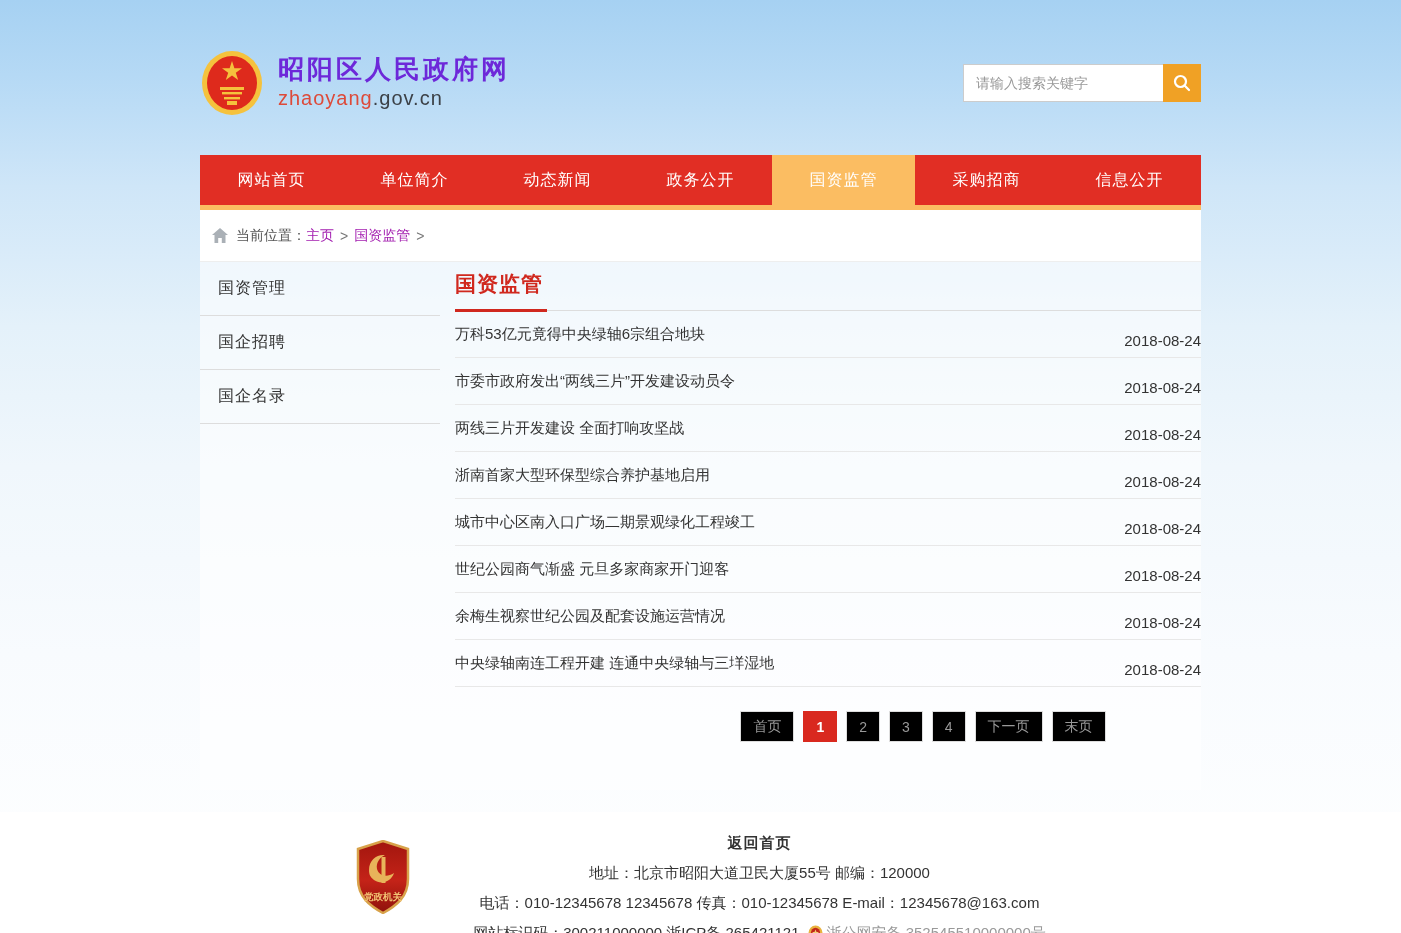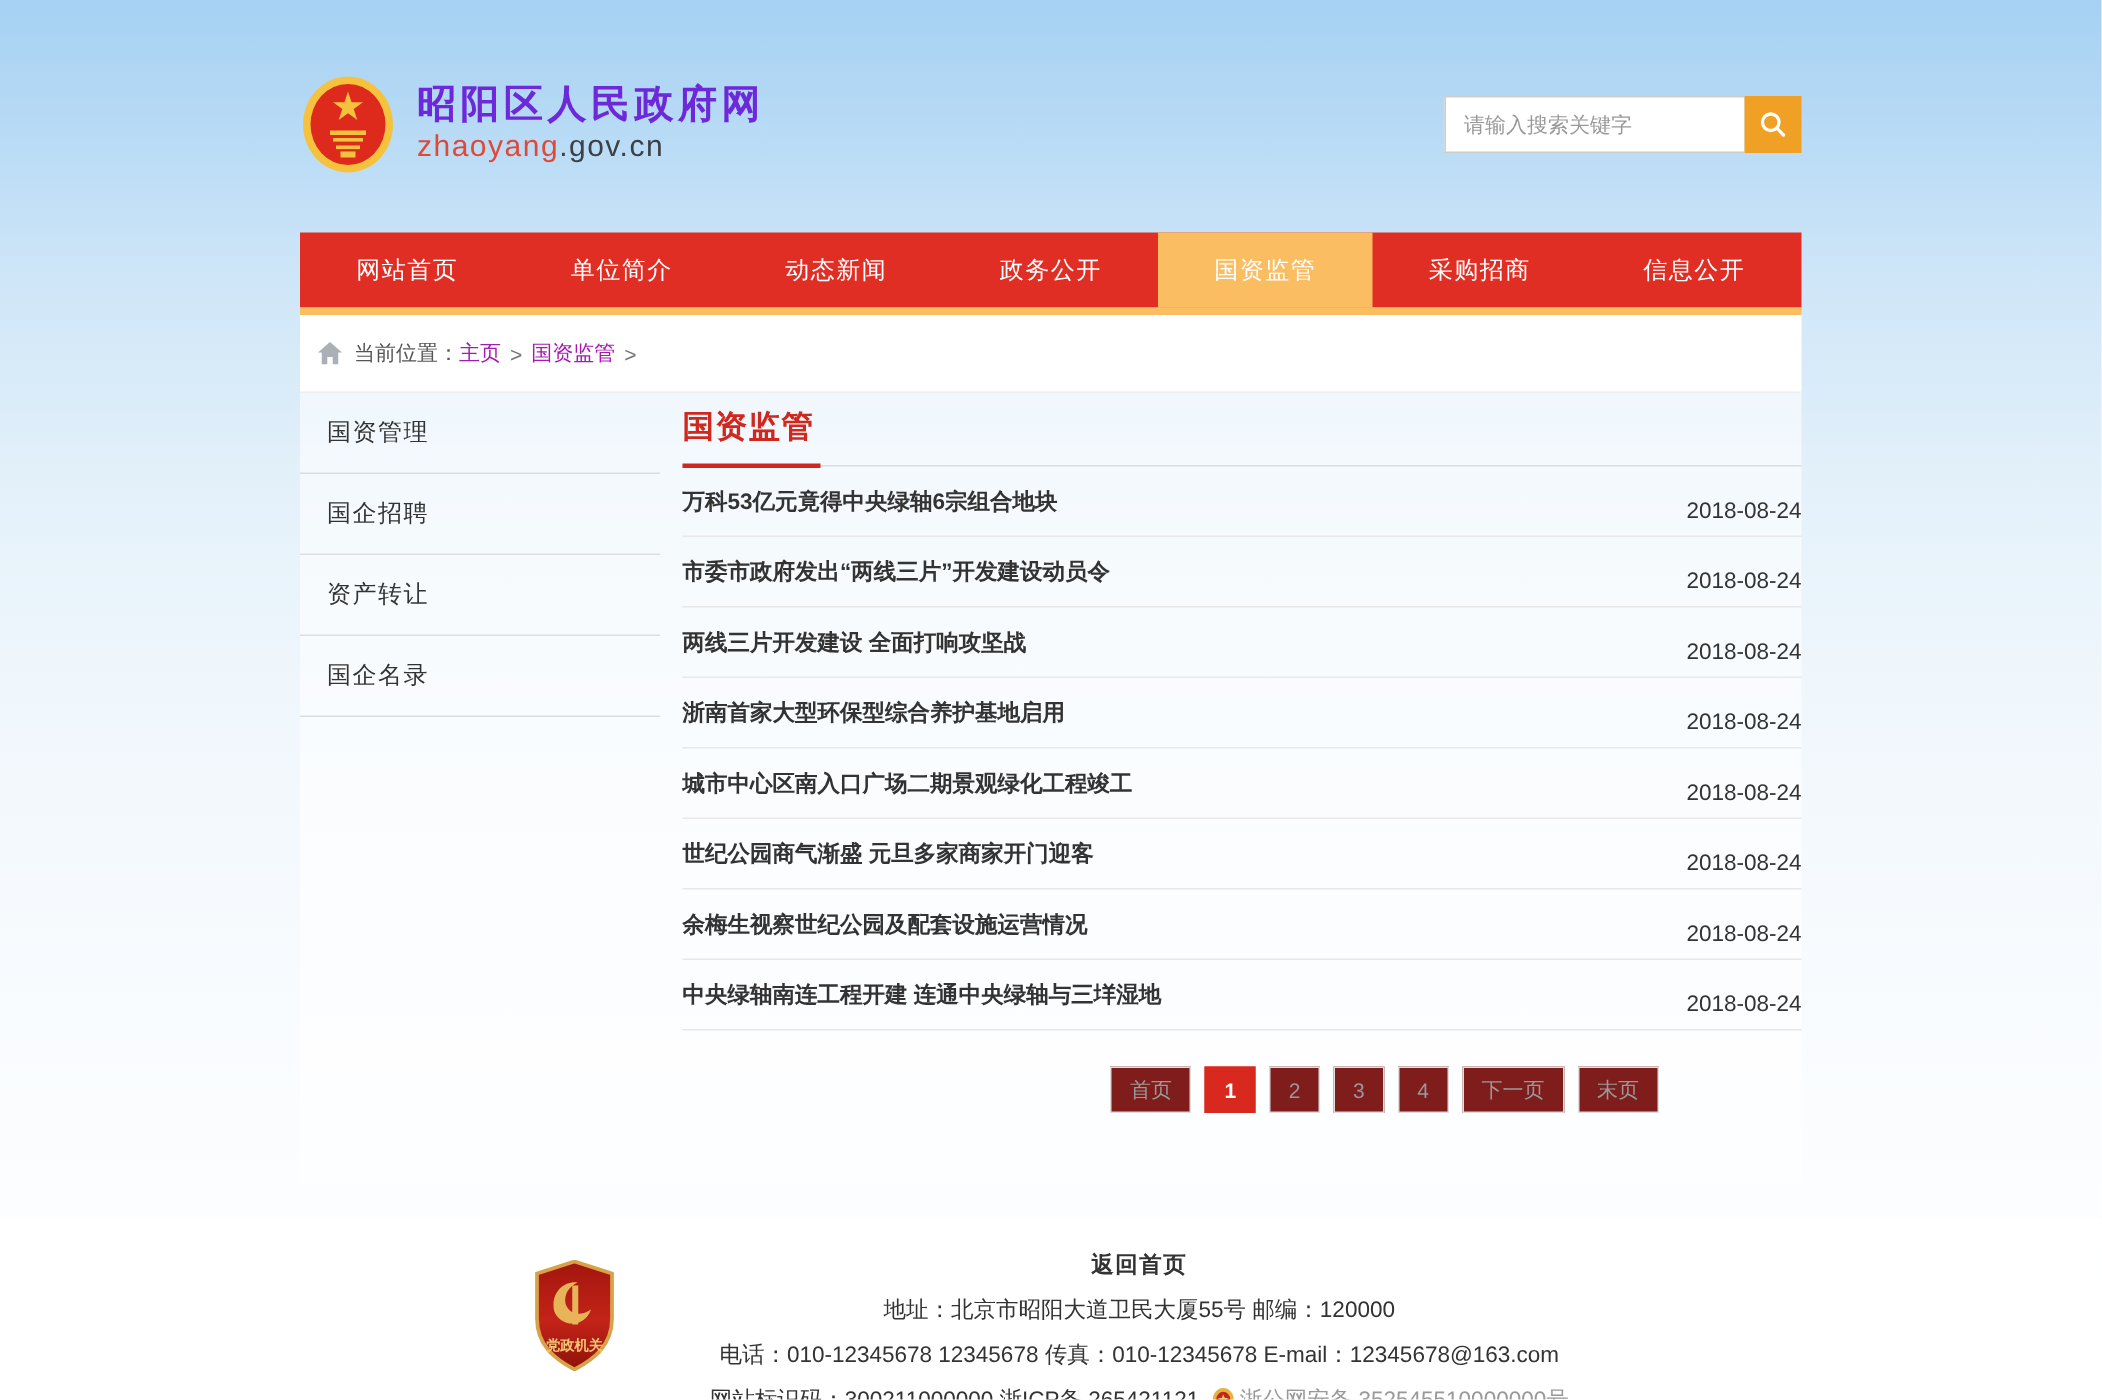--- a/index.html
+++ b/index.html
@@ -56,27 +56,27 @@
     border-bottom:1px solid #ddd; text-decoration:none; cursor:pointer; letter-spacing:1px;
   }
   .content { flex:1; margin-left:15px; padding-top:8px; }
   .content-head { position:relative; border-bottom:1px solid #ddd; padding-bottom:12px; }
   .content-title { font-size:21px; font-weight:bold; color:#d0281e; letter-spacing:1px; display:inline-block; }
   .content-head .red-line { position:absolute; left:0; bottom:-2px; width:92px; height:3px; background:#d0281e; }
   .news-row {
     display:flex; justify-content:space-between; align-items:center;
     height:47px; border-bottom:1px solid #e8e8e8;
   }
-  .news-title { font-size:15px; color:#333; text-decoration:none; cursor:pointer;font-weight:bold; }
+  .news-title { font-size:15px; color:#333; text-decoration:none; cursor:pointer; }
   .news-date { font-size:15px; color:#333;margin-top:12px; }
 
   
   .pagination { display:flex; justify-content:center; gap:9px; margin:24px 0 28px 190px; }
   .page-btn {
-    min-width:30px; height:31px; padding:0 12px; background:#7f1d1d; border:1px solid #ddd;
+    min-width:30px; height:31px; padding:0 12px; background:#000000; border:1px solid #ddd;
     color:#999; font-size:14px; display:flex; align-items:center; justify-content:center;
     text-decoration:none; cursor:pointer;
   }
   .page-btn.active { background:#d9291f; border-color:#d9291f; color:#fff; font-weight:bold; }
 
   
   .footer { background:#fff; margin-top:22px; padding:22px 0 30px 0; }
   .footer-inner { display:flex; justify-content:center; align-items:flex-start; }
   .footer-badge { margin-right:62px; margin-top:6px; }
   .footer-text { text-align:center; font-size:15px; color:#333; }
@@ -141,21 +141,20 @@
     <a>主页</a>
     <span class="sep">&gt;</span>
     <a>国资监管</a>
     <span class="sep">&gt;</span>
   </div>
 
   <div class="main">
     <div class="sidebar">
       <a class="side-item">国资管理</a>
       <a class="side-item">国企招聘</a>
-      <a class="side-item">资产转让</a>
       <a class="side-item">国企名录</a>
     </div>
 
     <div class="content">
       <div class="content-head">
         <span class="content-title">国资监管</span>
         <span class="red-line"></span>
       </div>
 
       <div class="news-row">

